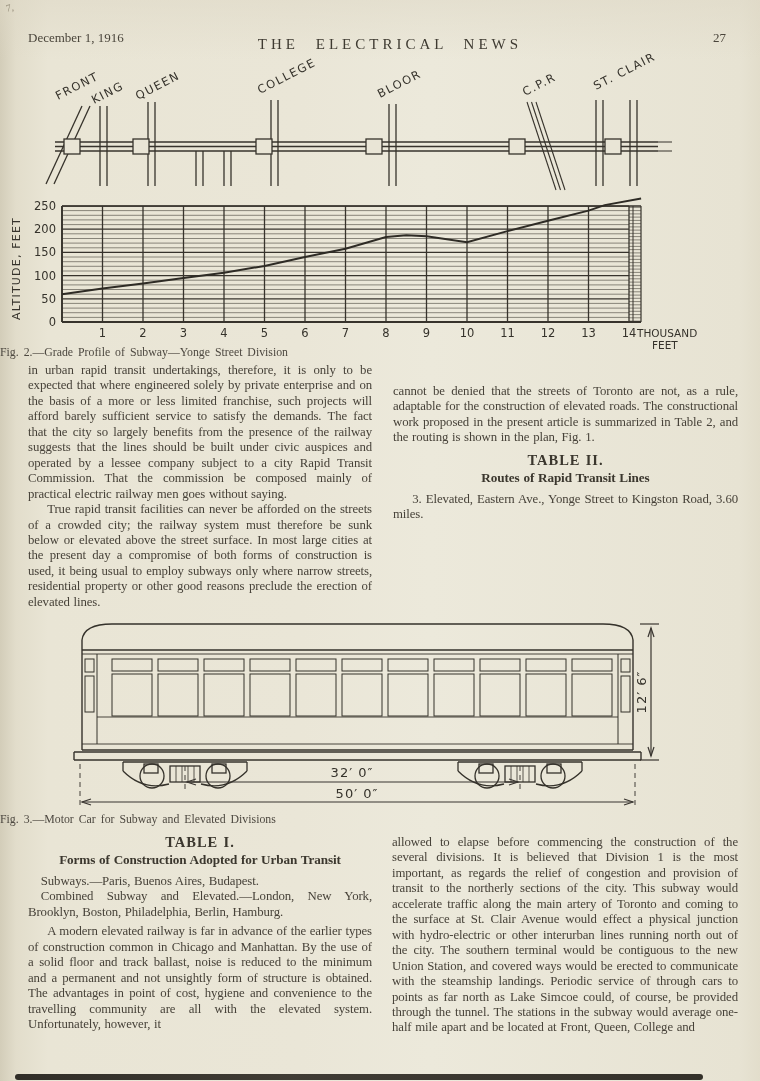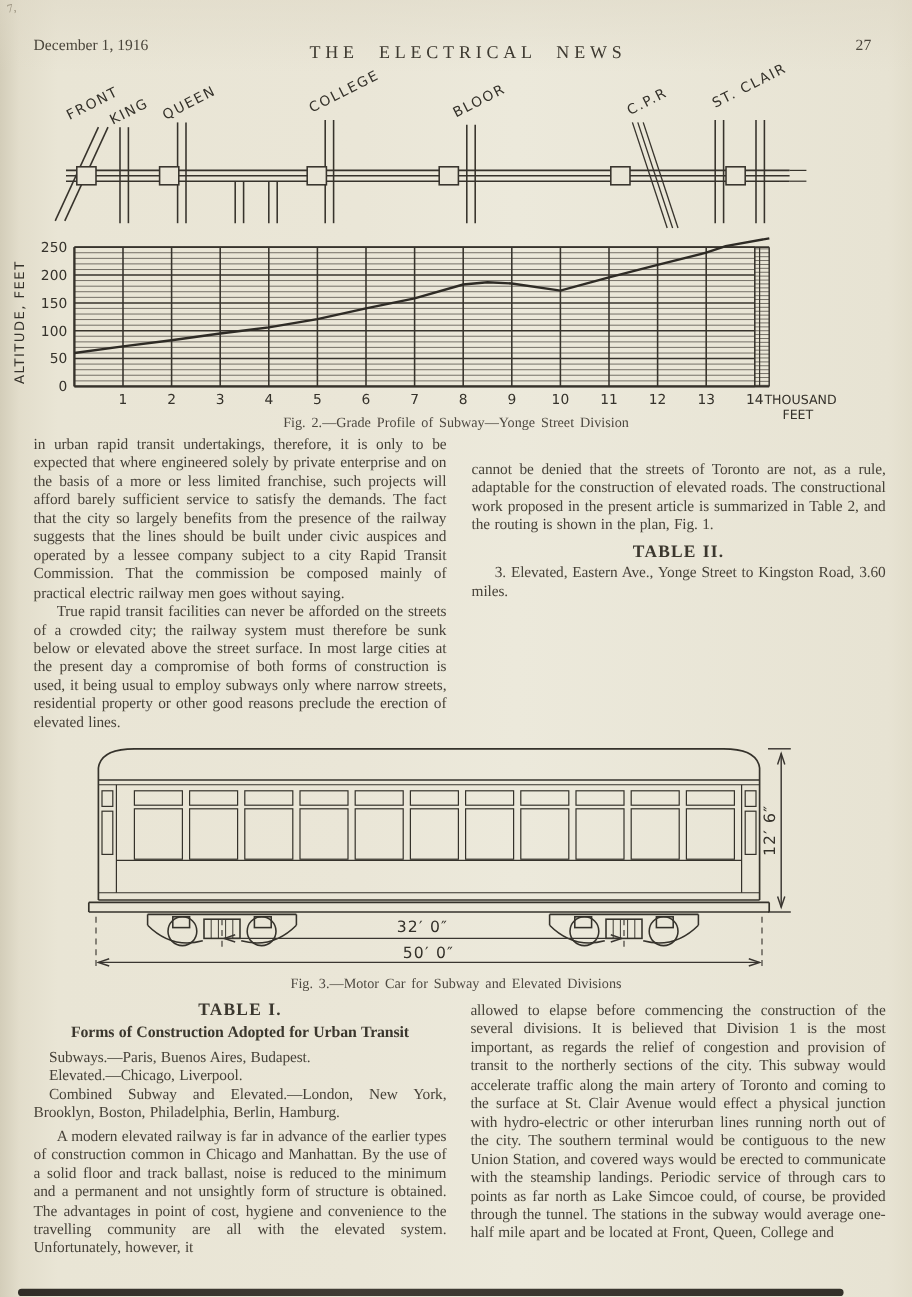--- a/index.html
+++ b/index.html
@@ -12,21 +12,21 @@
       linear-gradient(90deg, #d3cdb9 0px, #e2ddcb 16px, #e9e5d5 48px, #eae6d7 300px, #ece9db 430px, #e7e3d3 740px, #e2ddcb 760px);}
   .corner-mark{position:absolute;top:2px;left:6px;font-size:10px;color:#978f7c;transform:rotate(-12deg);}
   .hdr-date{position:absolute;top:30px;left:28px;font-size:13px;color:#4a453b;}
   .hdr-title{position:absolute;top:26px;left:0;width:100%;text-align:center;margin:10px;
              font-size:15px;font-weight:400;letter-spacing:4px;word-spacing:9px;color:#3e3a31;}
   .hdr-page{position:absolute;top:30px;right:34px;font-size:13px;color:#4a453b;}
   svg{position:absolute;overflow:visible;}
   #route-map{left:30px;top:60px;}
   #profile-chart{left:0px;top:190px;}
   #car-diagram{left:0px;top:614px;}
-  .caption{position:absolute;width:100%;text-align:center;font-size:11.8px;color:#4d4840;word-spacing:2px;}
+  .caption{position:absolute;width:100%;text-align:left;font-size:11.8px;color:#4d4840;word-spacing:2px;}
   #cap2{top:345px;}
   #cap3{top:812px;}
   .col{position:absolute;text-align:justify;font-size:12.8px;line-height:15.45px;
        color:#474239;letter-spacing:-0.1px;word-spacing:0.6px;}
   .col p{margin:0;text-indent:1.5em;}
   .col p.noindent{text-indent:0;}
   .col1{left:28px;top:363px;width:344px;}
   .col2{left:393px;top:384px;width:345px;}
   .bcol1{left:28px;top:833px;width:344px;}
   .bcol2{left:392px;top:835px;width:346px;}
@@ -203,20 +203,21 @@
   <div class="caption" id="cap2">Fig. 2.—Grade Profile of Subway—Yonge Street Division</div>
 
   <div class="col col1">
     <p class="noindent">in urban rapid transit undertakings, therefore, it is only to be expected that where engineered solely by private enterprise and on the basis of a more or less limited franchise, such projects will afford barely sufficient service to satisfy the demands.  The fact that the city so largely benefits from the presence of the railway suggests that the lines should be built under civic auspices and operated by a lessee company subject to a city Rapid Transit Commission.  That the commission be composed mainly of practical electric railway men goes without saying.</p>
     <p>True rapid transit facilities can never be afforded on the streets of a crowded city; the railway system must therefore be sunk below or elevated above the street surface.  In most large cities at the present day a compromise of both forms of construction is used, it being usual to employ subways only where narrow streets, residential property or other good reasons preclude the erection of elevated lines.</p>
   </div>
 
   <div class="col col2">
     <p class="noindent">cannot be denied that the streets of Toronto are not, as a rule, adaptable for the construction of elevated roads.  The constructional work proposed in the present article is summarized in Table 2, and the routing is shown in the plan, Fig. 1.</p>
     <h2 class="tbl-title">TABLE II.</h2>
+    <h3 class="tbl-sub">Routes of Rapid Transit Lines</h3>
     <p>3.  Elevated, Eastern Ave., Yonge Street to Kingston Road, 3.60 miles.</p>
   </div>
 
   <svg id="car-diagram" width="760" height="200" viewBox="0 0 760 200">
     <g stroke="#35322b" fill="none" stroke-width="1.4">
       <path d="M82 36 L82 26 Q84 10 112 10 L603 10 Q631 10 633 26 L633 36"></path>
       <line x1="82" y1="36" x2="633" y2="36"></line>
       <line x1="82" y1="40" x2="633" y2="40" stroke-width="0.9"></line>
       <line x1="82" y1="36" x2="82" y2="136"></line>
       <line x1="633" y1="36" x2="633" y2="136"></line>
@@ -315,21 +316,20 @@
     <text x="357" y="184" text-anchor="middle" class="hand dim">50′ 0″</text>
     <text transform="translate(646 78) rotate(-90)" text-anchor="middle" class="hand dim">12′ 6″</text>
   </svg>
 
   <div class="caption" id="cap3">Fig. 3.—Motor Car for Subway and Elevated Divisions</div>
 
   <div class="col bcol1">
     <h2 class="tbl-title" style="margin-top:2px">TABLE I.</h2>
     <h3 class="tbl-sub">Forms of Construction Adopted for Urban Transit</h3>
     <p style="text-indent:1em">Subways.—Paris, Buenos Aires, Budapest.</p>
-    <p style="text-indent:1em">Elevated.—Chicago, Liverpool.</p>
     <p style="text-indent:1em">Combined Subway and Elevated.—London, New York, Brooklyn, Boston, Philadelphia, Berlin, Hamburg.</p>
     <p style="margin-top:4px">A modern elevated railway is far in advance of the earlier types of construction common in Chicago and Manhattan.  By the use of a solid floor and track ballast, noise is reduced to the minimum and a permanent and not unsightly form of structure is obtained.  The advantages in point of cost, hygiene and convenience to the travelling community are all with the elevated system.  Unfortunately, however, it</p>
   </div>
 
   <div class="col bcol2">
     <p class="noindent">allowed to elapse before commencing the construction of the several divisions.  It is believed that Division 1 is the most important, as regards the relief of congestion and provision of transit to the northerly sections of the city.  This subway would accelerate traffic along the main artery of Toronto and coming to the surface at St. Clair Avenue would effect a physical junction with hydro-electric or other interurban lines running north out of the city.  The southern terminal would be contiguous to the new Union Station, and covered ways would be erected to communicate with the steamship landings.  Periodic service of through cars to points as far north as Lake Simcoe could, of course, be provided through the tunnel.  The stations in the subway would average one-half mile apart and be located at Front, Queen, College and</p>
   </div>
 
   <div class="bottom-strip"></div>
 </div>

